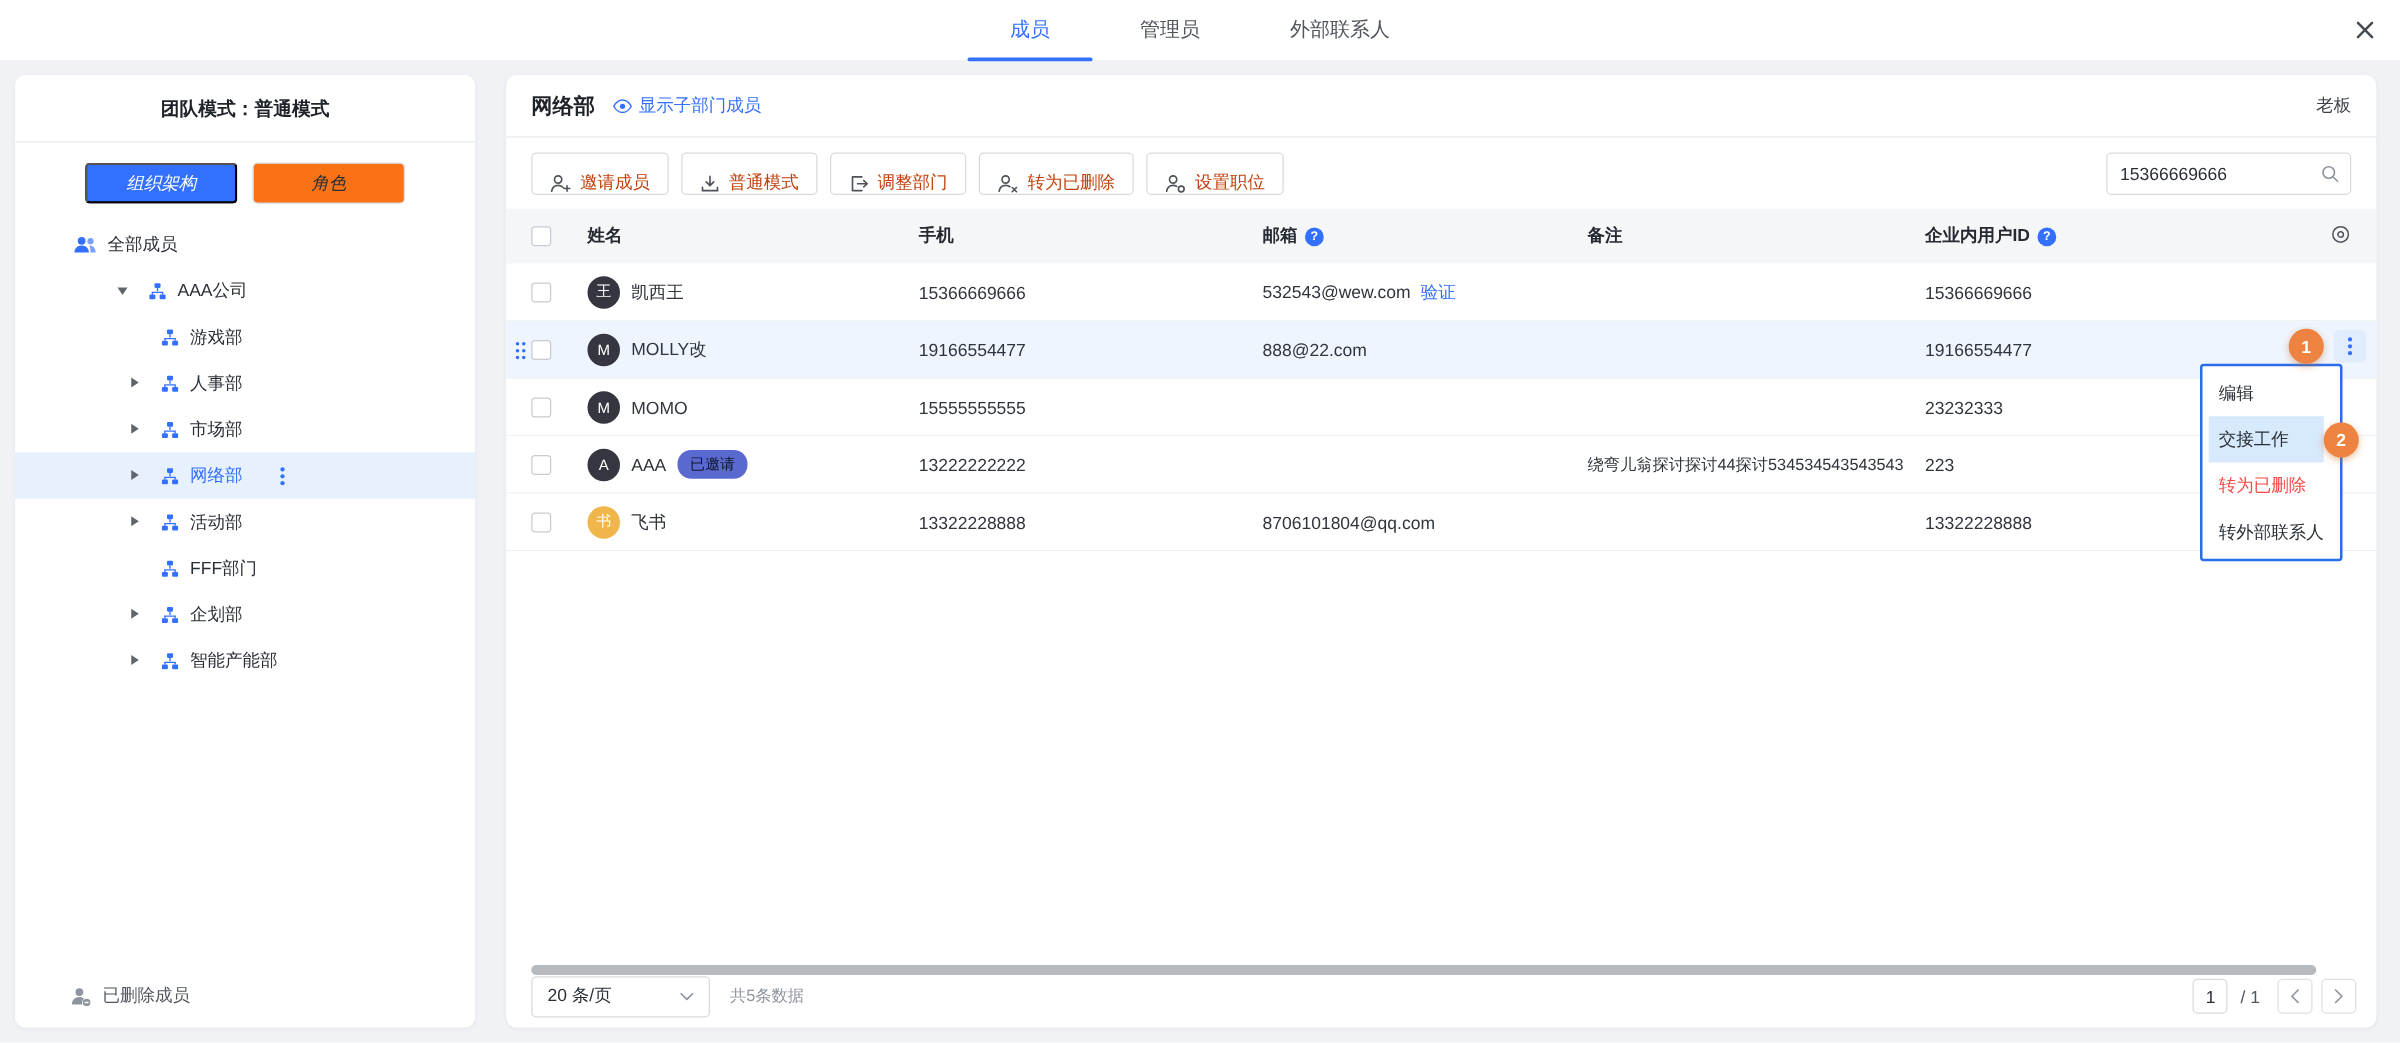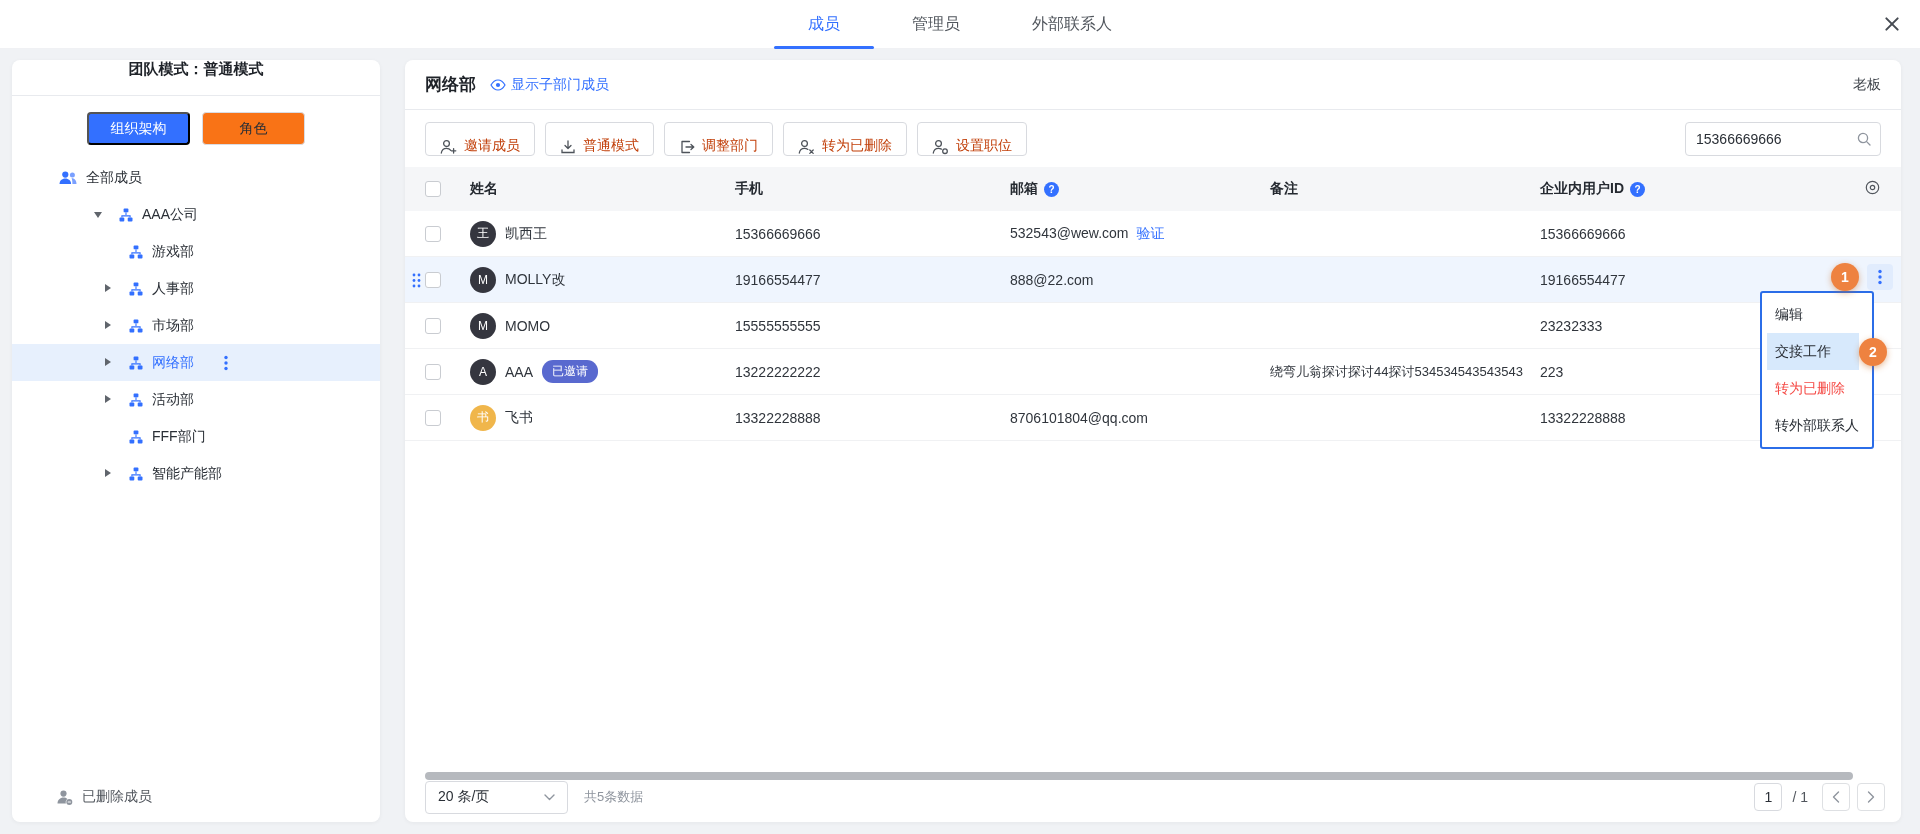--- a/index.html
+++ b/index.html
@@ -16,24 +16,24 @@
   .close-x i { position:absolute; left:1px; top:9px; width:18px; height:2px; background:#464b52; border-radius:1px; }
   .close-x i:first-child { transform:rotate(45deg); }
   .close-x i:last-child { transform:rotate(-45deg); }
 
   
   .card { position:absolute; background:#fff; border-radius:8px; box-shadow:0 1px 4px rgba(31,35,41,.05); }
   .sidebar { left:12px; top:60px; width:368px; height:762px; }
   .mainc   { left:405px; top:60px; width:1496px; height:762px; }
 
   
-  .sb-title { text-align:center; font-size:15px; font-weight:bold; color:#1f2329; }
+  .sb-title { padding-top:18px; text-align:center; font-size:15px; font-weight:bold; color:#1f2329; }
   .sb-divider { margin-top:16px; border-bottom:1px solid #e8eaee; }
   .sb-toggle { margin:16px 0 0; display:flex; justify-content:center; gap:12px; }
-  .seg { width:103px; height:33px; border-radius:4px; font-size:14px; display:flex; align-items:center; justify-content:center; cursor:pointer; }
+  .seg { width:122px; height:33px; border-radius:4px; font-size:14px; display:flex; align-items:center; justify-content:center; cursor:pointer;font-style:italic; }
   .seg.on { background:#3370ff; color:#fff; }
   .seg.off { background:#f97316; color:#2a2f36; border:1px solid #d9dce3; }
   .tree { margin-top:14px; }
   .tree-row { height:37px; display:flex; align-items:center; font-size:14px; color:#2a2f36; cursor:pointer; }
   .tree-row.sel { background:#e7f0fd; color:#3370ff; }
   .pl-all { padding-left:47px; } .pl-root { padding-left:58px;margin-left:24px; } .pl-child { padding-left:92px; }
   .arr { width:9px; height:9px; margin-right:16px; flex:0 0 9px; position:relative; }
   .arr.right::before { content:""; position:absolute; left:1px; top:0; border-left:6px solid #60656c; border-top:4.5px solid transparent; border-bottom:4.5px solid transparent; }
   .arr.down::before { content:""; position:absolute; left:0; top:2px; border-top:6px solid #60656c; border-left:4.5px solid transparent; border-right:4.5px solid transparent; }
   .dept-ic { width:14px; height:14px; margin-right:9px; flex:0 0 14px; }
@@ -58,21 +58,21 @@
   
   .grid { display:grid; grid-template-columns:45px 265px 275px 260px 270px 250px 1fr; align-items:center; padding:0 20px; }
   .thead { height:44px; background:#f5f6f8; font-size:14px; font-weight:bold; color:#252a31; }
   .thead .hcell { display:flex; align-items:center; gap:6px; }
   .trow { height:46px; border-bottom:1px solid #f0f1f3; font-size:14px; color:#30353c; position:relative; background:#fff; }
   .trow.hl { background:#eff5fe; }
   .ncell { display:flex; align-items:center; gap:9px; }
   .avatar { width:26px; height:26px; border-radius:50%; color:#fff; font-size:12px; display:flex; align-items:center; justify-content:center; flex:0 0 26px; }
   .av-dark { background:#35363f; }
   .av-yellow { background:#f0b64b; }
-  .pill { background:#5969cf; color:#ffffff; font-size:12px; padding:3px 10px; border-radius:11px; }
+  .pill { background:#5969cf; color:#0f172a; font-size:12px; padding:3px 10px; border-radius:11px; }
   .vlink { color:#3370ff; margin-left:8px; cursor:pointer; }
   .remark { font-size:13px; white-space:nowrap; overflow:hidden; }
   .cbx { width:16px; height:16px; border:1px solid #c9ccd1; border-radius:3px; background:#fff; cursor:pointer; }
   .drag { position:absolute; left:7px; top:16px; cursor:grab; }
   .colset { justify-self:end; cursor:pointer; }
 
   
   .kebab { position:absolute; left:1462px; top:204px; width:26px; height:26px; background:#e1ecfd; border-radius:4px; display:flex; align-items:center; justify-content:center; cursor:pointer; z-index:4; }
   .badge { position:absolute; width:28px; height:28px; border-radius:50%; background:#ee8240; color:#fff; font-size:14px; font-weight:bold; display:flex; align-items:center; justify-content:center; box-shadow:0 2px 6px rgba(201,106,31,.45); z-index:7; }
   .badge.b1 { left:1426px; top:203px; }
@@ -215,20 +215,30 @@
       <span class="arr"></span>
       <svg class="dept-ic" viewBox="0 0 14 14">
           <rect x="4.6" y="0.5" width="4.8" height="3.8" rx="0.9" fill="#3370ff"></rect>
           <rect x="0.5" y="9.6" width="4.8" height="3.8" rx="0.9" fill="#3370ff"></rect>
           <rect x="8.7" y="9.6" width="4.8" height="3.8" rx="0.9" fill="#3370ff"></rect>
           <path d="M7 4.3 V7 M2.9 9.6 V7.9 H11.1 V9.6" stroke="#3370ff" stroke-width="1.1" fill="none"></path>
         </svg>
       <span>FFF部门</span>
     </div>
 
+    <div class="tree-row pl-child">
+      <span class="arr right"></span>
+      <svg class="dept-ic" viewBox="0 0 14 14">
+          <rect x="4.6" y="0.5" width="4.8" height="3.8" rx="0.9" fill="#3370ff"></rect>
+          <rect x="0.5" y="9.6" width="4.8" height="3.8" rx="0.9" fill="#3370ff"></rect>
+          <rect x="8.7" y="9.6" width="4.8" height="3.8" rx="0.9" fill="#3370ff"></rect>
+          <path d="M7 4.3 V7 M2.9 9.6 V7.9 H11.1 V9.6" stroke="#3370ff" stroke-width="1.1" fill="none"></path>
+        </svg>
+      <span>企划部</span>
+    </div>
 
     <div class="tree-row pl-child">
       <span class="arr right"></span>
       <svg class="dept-ic" viewBox="0 0 14 14">
           <rect x="4.6" y="0.5" width="4.8" height="3.8" rx="0.9" fill="#3370ff"></rect>
           <rect x="0.5" y="9.6" width="4.8" height="3.8" rx="0.9" fill="#3370ff"></rect>
           <rect x="8.7" y="9.6" width="4.8" height="3.8" rx="0.9" fill="#3370ff"></rect>
           <path d="M7 4.3 V7 M2.9 9.6 V7.9 H11.1 V9.6" stroke="#3370ff" stroke-width="1.1" fill="none"></path>
         </svg>
       <span>智能产能部</span>

